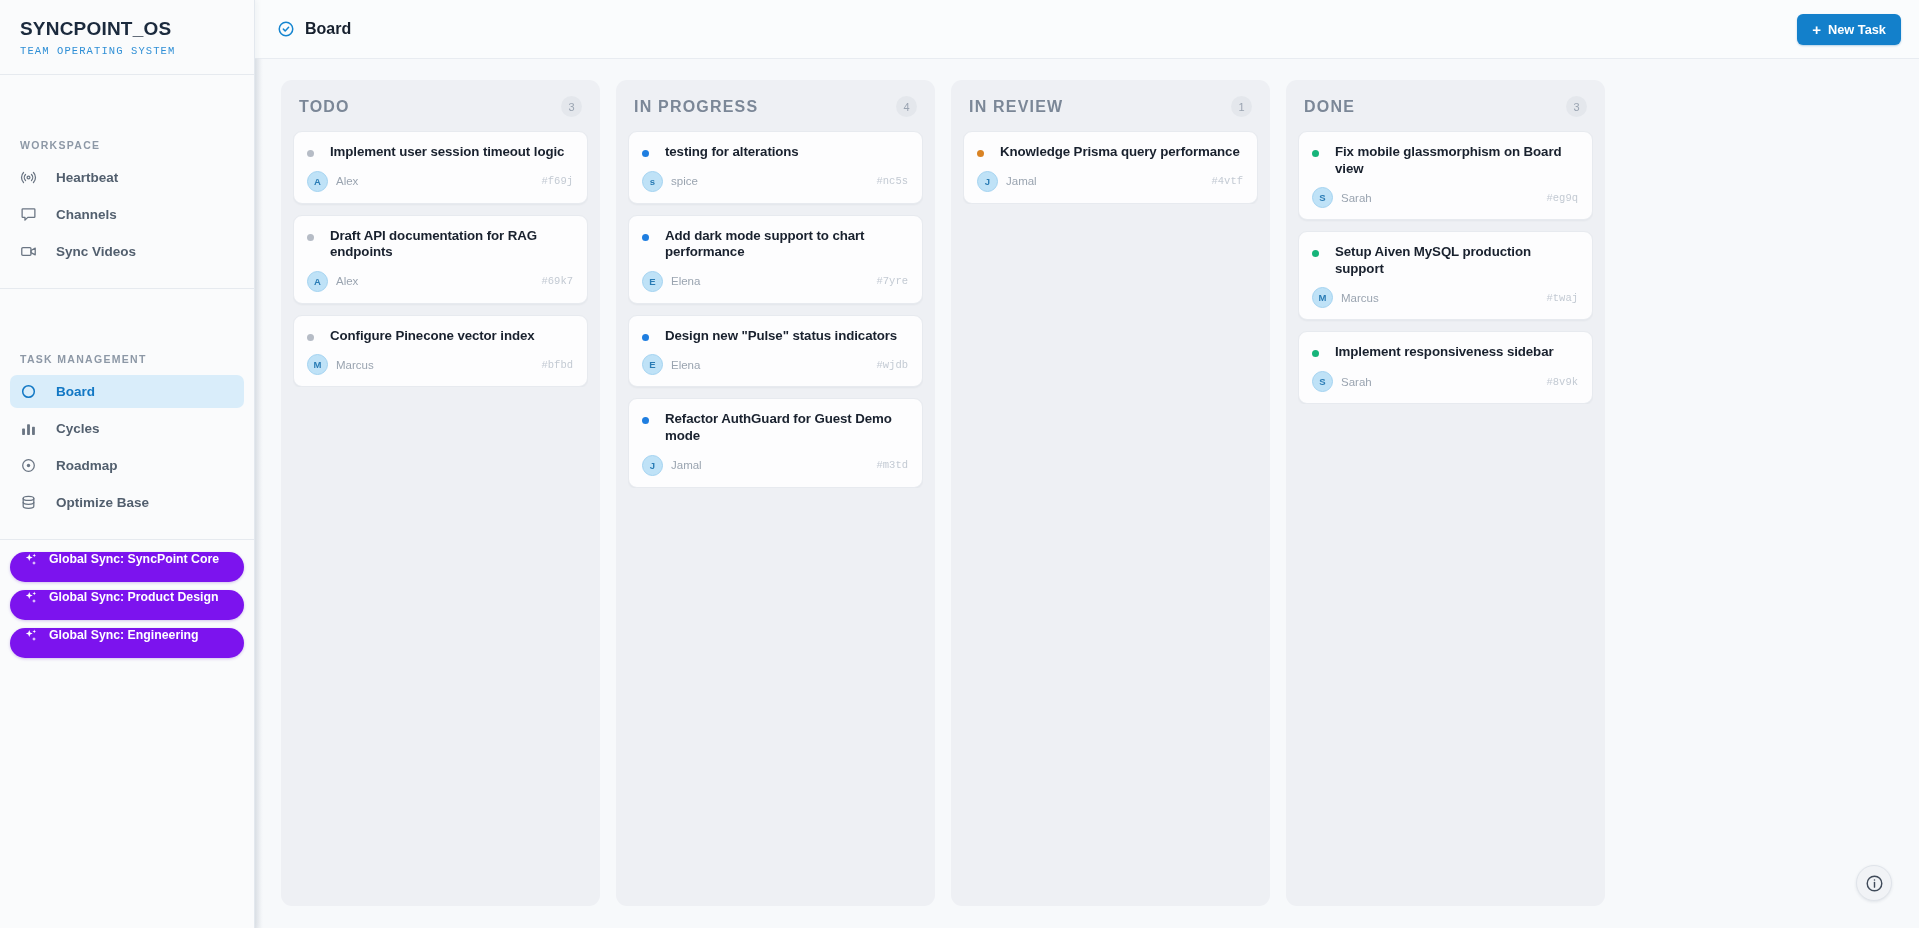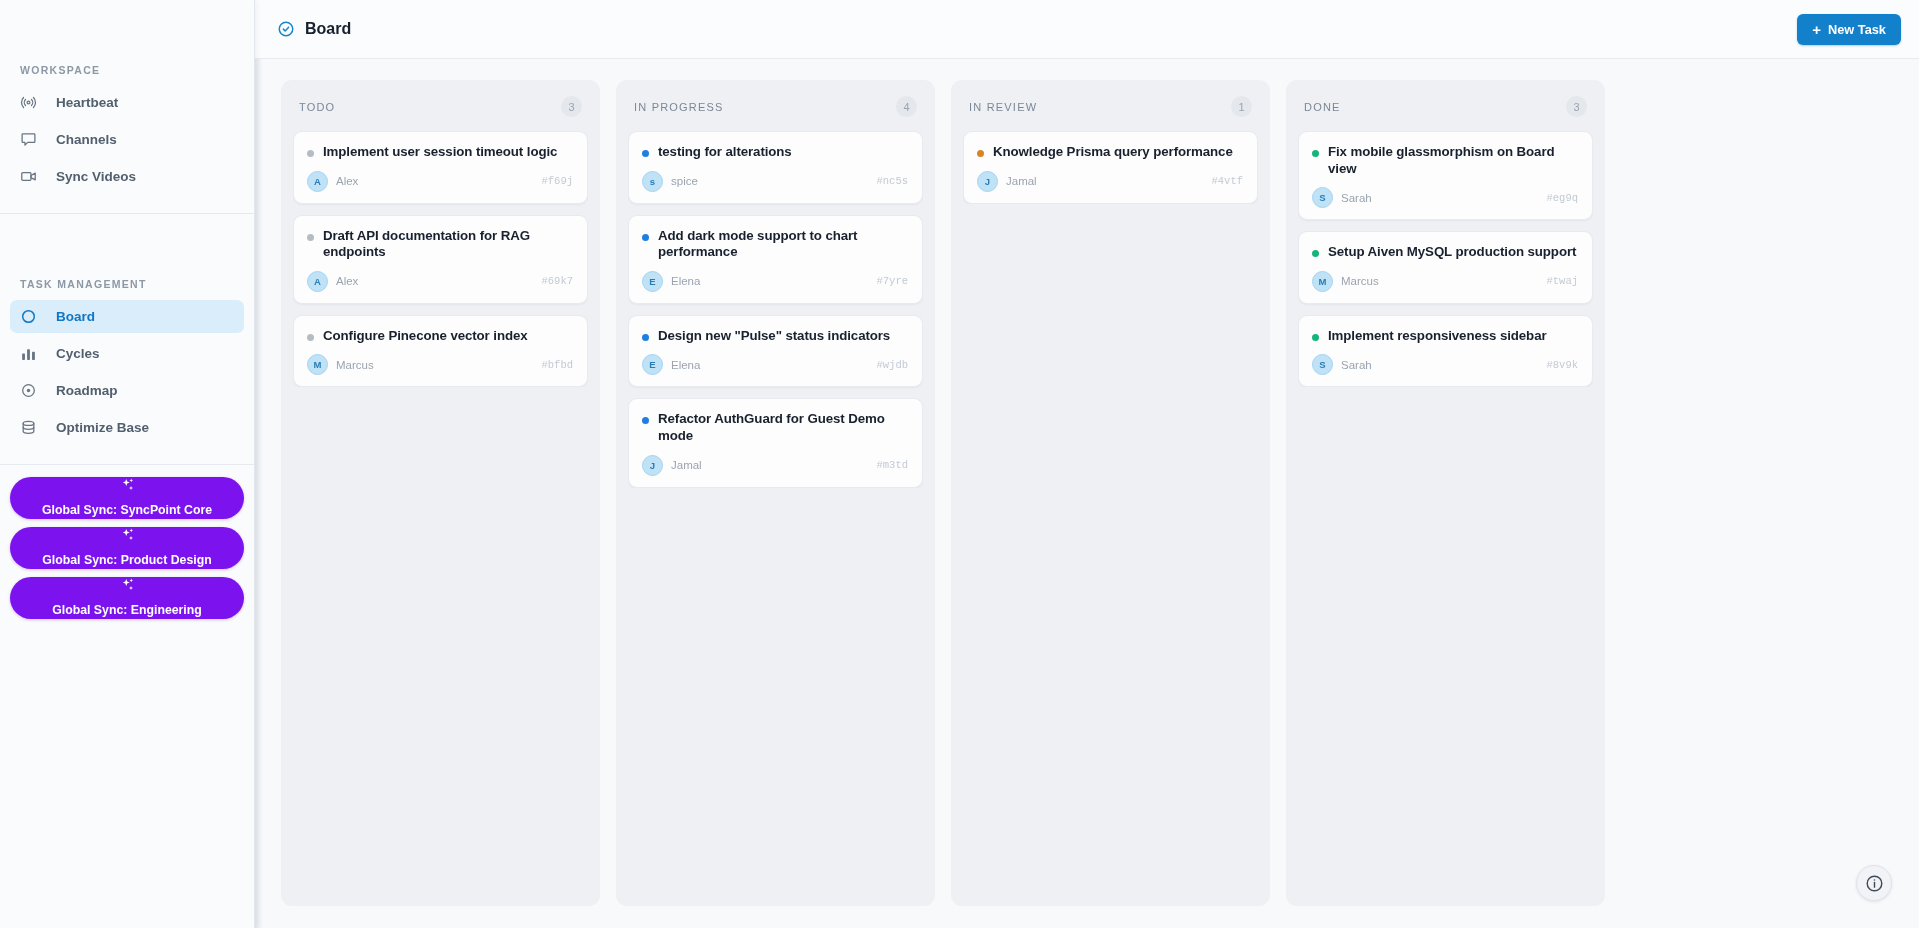--- a/index.html
+++ b/index.html
@@ -43,25 +43,25 @@
     display: flex; align-items: center; gap: 19px;
     height: 33px; padding: 0 10px; margin-bottom: 4px;
     border-radius: 7px; cursor: pointer;
     color: #525f6e; font-size: 13.5px; font-weight: bold;
   }
   .nav-item .ni-icon { width: 17px; height: 17px; flex: 0 0 17px; display: flex; align-items: center; justify-content: center; color: #6a7583; }
   .nav-item.active { background: #d9edfa; color: #1177c4; }
   .nav-item.active .ni-icon { color: #1177c4; }
   .sync-list { padding: 12px 10px 10px 10px; display: flex; flex-direction: column; gap: 8px; }
   .sync-btn {
-    display: flex; align-items: center; gap: 11px;
-    height: 42px; padding: 0 13px;
+    display: flex; align-items: flex-start; gap: 11px;
+    height: 30px; padding: 0 13px;
     background: #7c13ee; border-radius: 999px;
     color: #fff; font-size: 12.3px; font-weight: bold;
-    cursor: pointer; box-shadow: 0 1px 3px rgba(90,20,190,.25); flex-direction: column;
+    cursor: pointer; box-shadow: 0 1px 3px rgba(90,20,190,.25);
   }
   .sync-btn .sb-icon { width: 15px; height: 15px; flex: 0 0 15px; display: flex; align-items: center; justify-content: center; }
 
   
   .main { flex: 1 1 auto; height: 928px; display: flex; flex-direction: column; background: #f7f9fb; min-width: 0; }
   .topbar {
     height: 59px; flex: 0 0 59px;
     background: #fafcfd;
     border-bottom: 1px solid #e8ecf1;
     display: flex; align-items: center; justify-content: space-between;
@@ -92,36 +92,36 @@
     background: #eef0f4;
     border-radius: 11px;
     padding: 13px 12px 12px 12px;
     display: flex; flex-direction: column;
     max-height: 100%;
   }
   .col-head {
     display: flex; align-items: center; justify-content: space-between;
     padding: 3px 6px 0 6px; margin-bottom: 14px;
   }
-  .col-title { font-size: 11px; font-weight: normal; letter-spacing: 1.2px; color: #7b8797; }
+  .col-title { font-size: 16px; font-weight: bold; letter-spacing: 1.2px; color: #7b8797; }
   .col-count {
     width: 21px; height: 21px; border-radius: 50%;
     background: #e4e7ec; color: #9aa4b1;
     font-size: 11px; display: flex; align-items: center; justify-content: center;
   }
   .cards { display: flex; flex-direction: column; gap: 11px; overflow: hidden; }
   .card {
     background: #fdfdfe;
     border: 1px solid #e7eaef;
     border-radius: 9px;
     padding: 12px 14px 11px 13px;
     box-shadow: 0 1px 2px rgba(25,40,65,.05);
     cursor: pointer;
   }
-  .card-top { display: flex; gap: 9px; align-items: flex-start; }
+  .card-top { display: flex; gap: 16px; align-items: flex-start; }
   .dot { width: 7px; height: 7px; border-radius: 50%; flex: 0 0 7px; margin-top: 6px; }
   .card-title {
     font-size: 13.3px; font-weight: bold; color: #19212e;
     line-height: 1.25; letter-spacing: -.1px;
   }
   .card-meta {
     display: flex; align-items: center; justify-content: space-between;
     margin-top: 10px;
   }
   .assignee { display: flex; align-items: center; gap: 8px; }
@@ -153,20 +153,24 @@
     color: #3f4a59; cursor: pointer;
     box-shadow: 0 1px 3px rgba(30,45,70,.10);
   }
 </style>
 </head>
 <body>
 
 <div class="app">
 
   <aside class="sidebar">
+    <div class="brand">
+      <div class="brand-title">SYNCPOINT_OS</div>
+      <div class="brand-sub">TEAM OPERATING SYSTEM</div>
+    </div>
     <div id="nav-sections">
         <div class="nav-section bordered">
           <div class="nav-heading">WORKSPACE</div>
           <div class="nav-item">
             <span class="ni-icon">
               <svg width="17" height="17" viewBox="0 0 24 24" fill="none" stroke="currentColor" stroke-width="1.8" stroke-linecap="round" stroke-linejoin="round">
                 <circle cx="12" cy="12" r="2"></circle>
                 <path d="M7.8 7.8a6 6 0 000 8.4M16.2 7.8a6 6 0 010 8.4M5 5a10 10 0 000 14M19 5a10 10 0 010 14"></path>
               </svg>
             </span>

